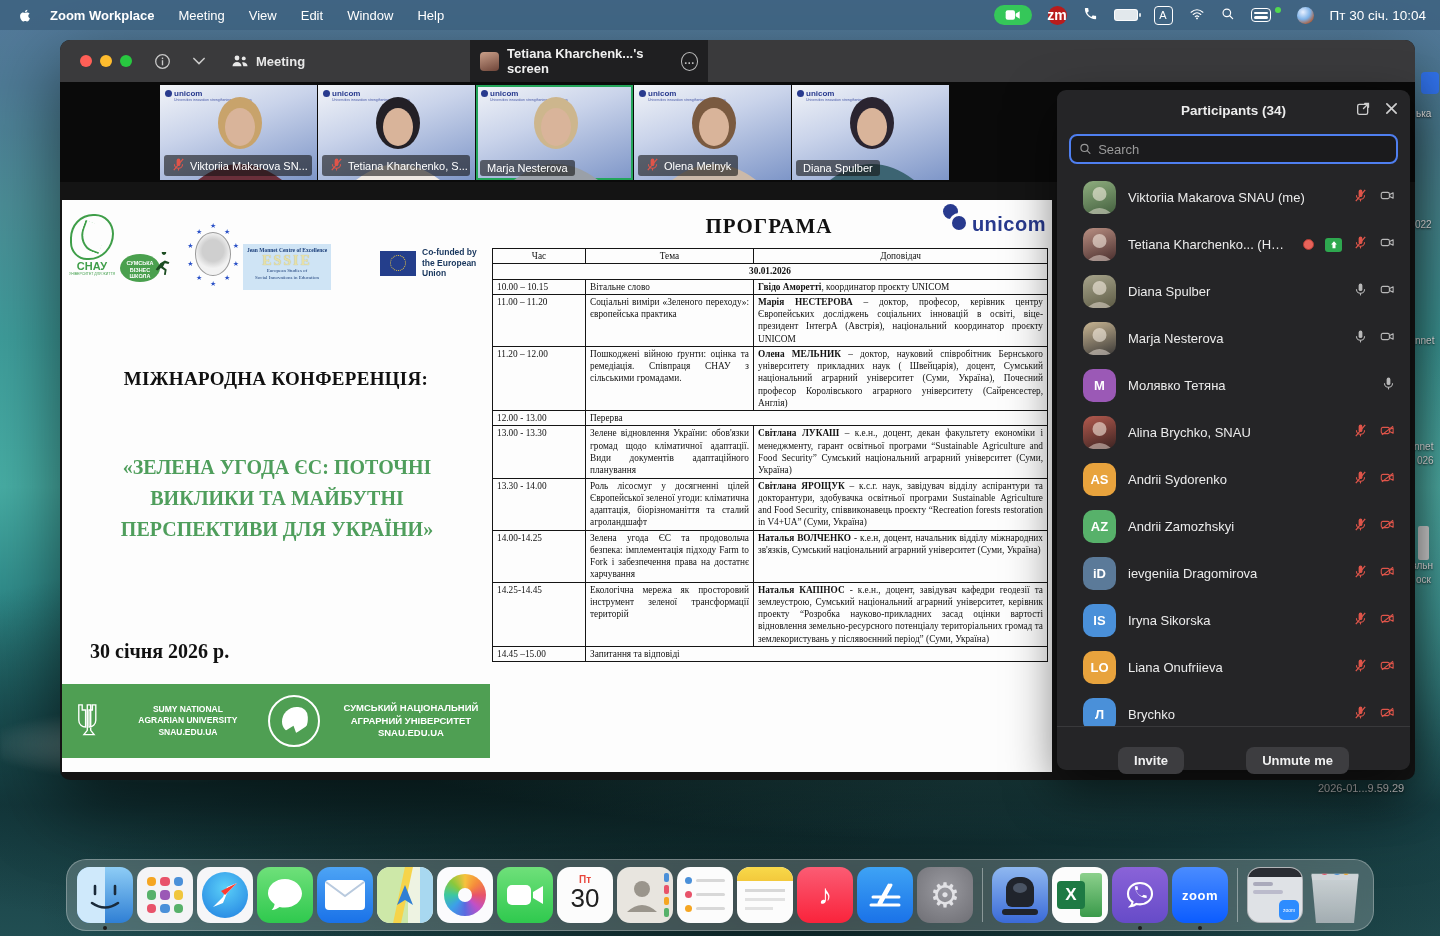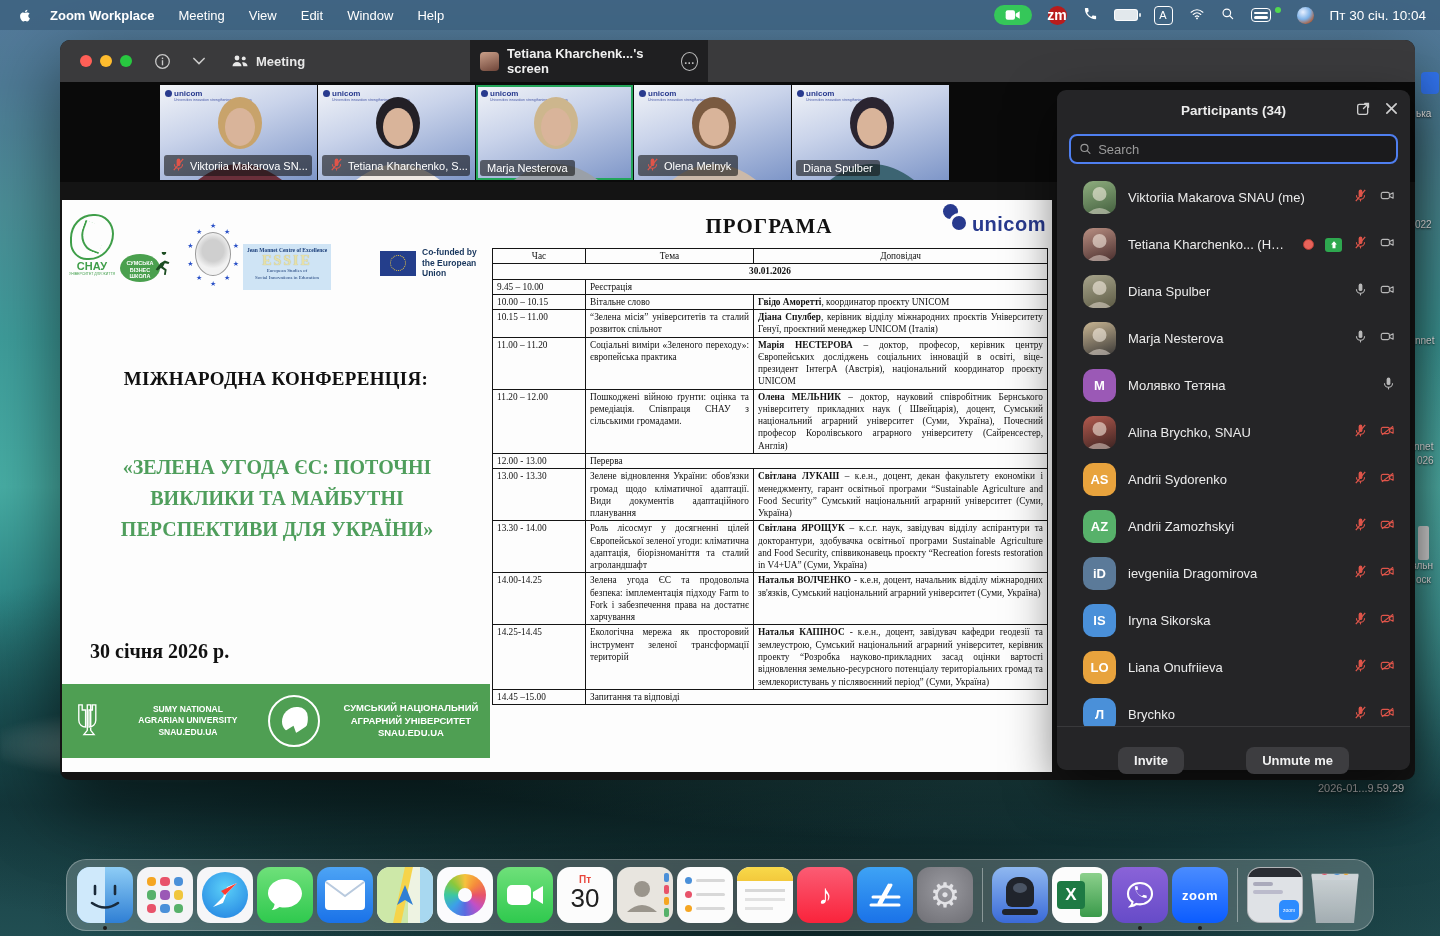--- a/index.html
+++ b/index.html
@@ -403,32 +403,23 @@
           <th style="width:93px">Час</th>
           <th style="width:168px">Тема</th>
           <th>Доповідач</th>
         </tr>
         <tr>
             <td class="t-date" colspan="3">30.01.2026</td>
           </tr>
       </thead>
       <tbody id="program-tbody">
           <tr>
-            <td class="t-time">9.45 – 10.00</td>
-            <td class="t-topic" colspan="2">Реєстрація</td>
-          </tr>
-          <tr>
             <td class="t-time">10.00 – 10.15</td>
             <td class="t-topic">Вітальне слово</td>
             <td class="t-speaker"><b>Гвідо Аморетті</b>, координатор проєкту  UNICOM</td>
-          </tr>
-          <tr>
-            <td class="t-time">10.15 – 11.00</td>
-            <td class="t-topic">“Зелена місія” університетів та сталий розвиток спільнот</td>
-            <td class="t-speaker"><b>Діана Спулбер</b>, керівник відділу міжнародних проєктів Університету Генуї, проєктний менеджер UNICOM (Італія)</td>
           </tr>
           <tr>
             <td class="t-time">11.00 – 11.20</td>
             <td class="t-topic">Соціальні виміри «Зеленого переходу»: європейська практика</td>
             <td class="t-speaker"><b>Марія НЕСТЕРОВА</b> – доктор, професор, керівник центру Європейських досліджень соціальних інновацій в освіті, віце-президент ІнтегрА (Австрія), національний координатор проєкту UNICOM</td>
           </tr>
           <tr>
             <td class="t-time">11.20 – 12.00</td>
             <td class="t-topic">Пошкоджені війною ґрунти: оцінка та ремедіація. Співпраця СНАУ з сільськими громадами.</td>
             <td class="t-speaker"><b>Олена МЕЛЬНИК</b> – доктор, науковий співробітник Бернського університету прикладних наук ( Швейцарія), доцент, Сумський національний аграрний університет (Суми, Україна), Почесний професор Королівського аграрного університету (Сайренсестер, Англія)</td>

